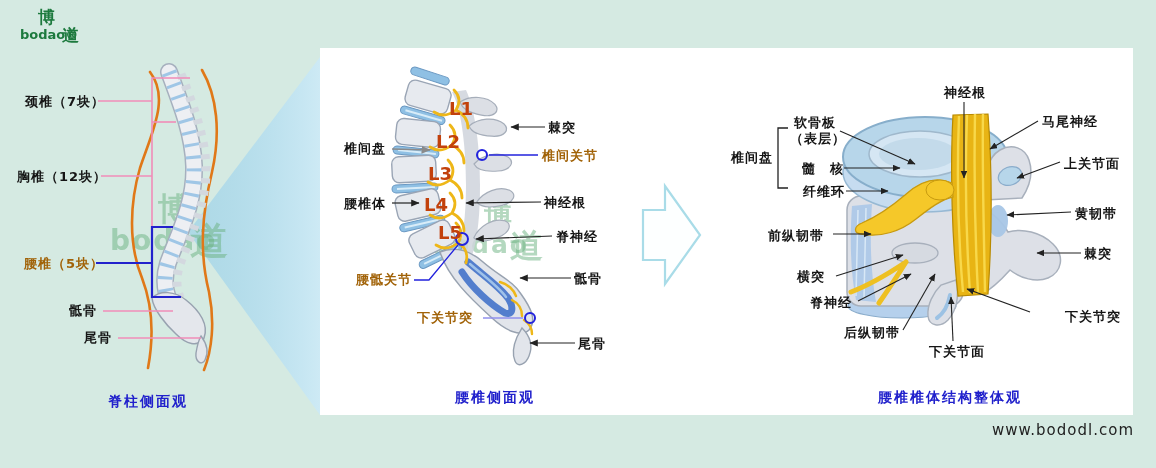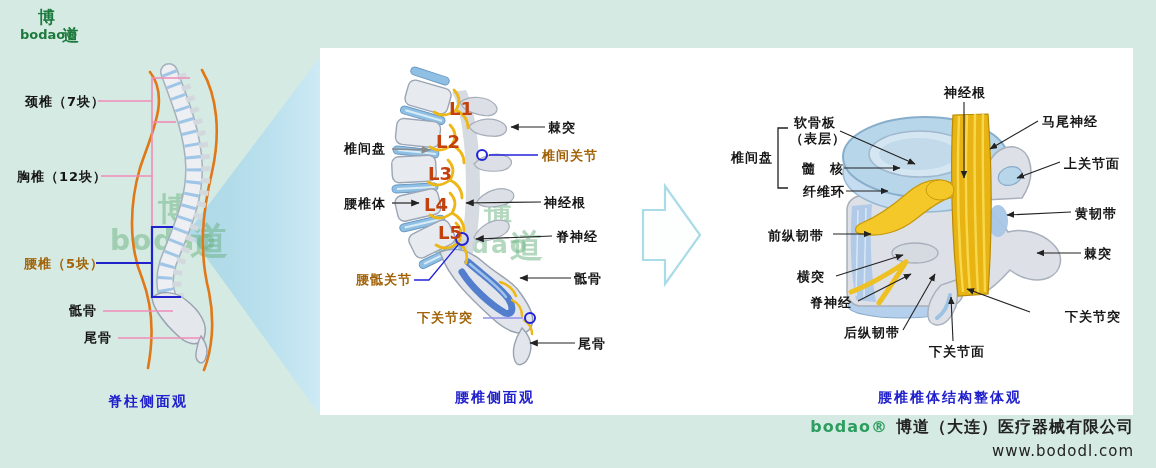--- a/index.html
+++ b/index.html
@@ -238,19 +238,16 @@
   <div class="lbl" style="left:768px;top:228px;">前纵韧带</div>
   <div class="lbl" style="left:797px;top:269px;">横突</div>
   <div class="lbl" style="left:810px;top:295px;">脊神经</div>
   <div class="lbl" style="left:844px;top:325px;">后纵韧带</div>
   <div class="lbl" style="left:929px;top:344px;">下关节面</div>
   <div class="lbl" style="left:1033px;top:309px;margin-left:32px;">下关节突</div>
   <div class="lbl" style="left:1084px;top:246px;">棘突</div>
   <div class="cap" style="left:878px;top:389px;">腰椎椎体结构整体观</div>
 
   <div class="footer">
-    <div>
-      <span class="brand">bodao®</span><span class="company">博道（大连）医疗器械有限公司</span>
-    </div>
     <div class="web">www.bododl.com</div>
   </div>
 
 </div>
 
 </body></html>

